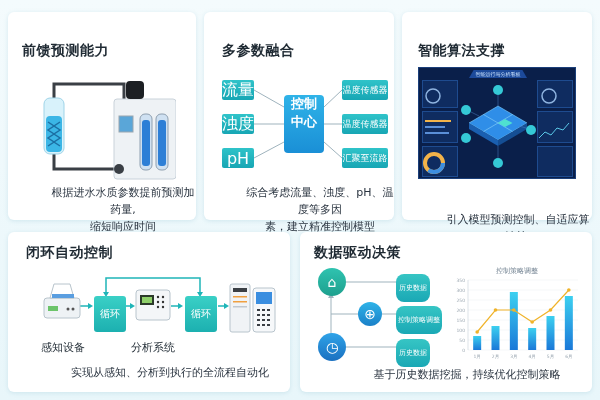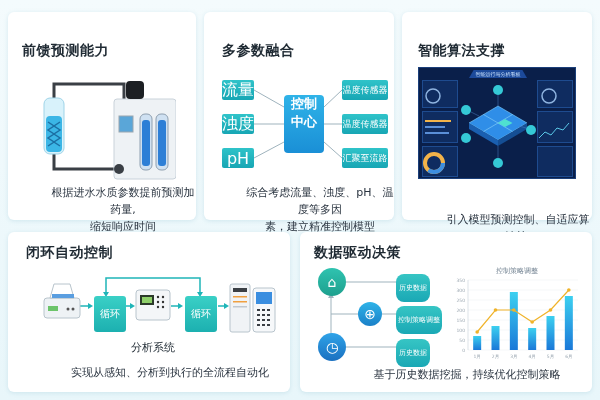--- a/index.html
+++ b/index.html
@@ -262,20 +262,21 @@
           <rect x="254" y="87" width="3" height="2"></rect>
           <rect x="259" y="87" width="3" height="2"></rect>
         <rect x="249" y="92" width="3" height="2"></rect>
           <rect x="254" y="92" width="3" height="2"></rect>
           <rect x="259" y="92" width="3" height="2"></rect>
       </g>
     </g>
   </svg>
   <div class="loop-box" style="left:86px;top:64px;">循环</div>
   <div class="loop-box" style="left:177px;top:64px;">循环</div>
+  <div class="device-label" style="left:20px;top:108px;">感知设备</div>
   <div class="device-label" style="left:110px;top:108px;">分析系统</div>
   <div class="card-desc" style="top:132px;">实现从感知、分析到执行的全流程自动化</div>
 </div>
 
 <div class="card" id="c5">
   <div class="card-title" style="left:14px;top:12px;">数据驱动决策</div>
   <svg style="position:absolute;left:0;top:0;" width="150" height="160">
     <line x1="42" y1="50" x2="96" y2="50" stroke="#9fb3bd" stroke-width="1"></line>
     <line x1="42" y1="115" x2="96" y2="115" stroke="#9fb3bd" stroke-width="1"></line>
     <line x1="31" y1="64" x2="31" y2="102" stroke="#9fb3bd" stroke-width="1"></line>

